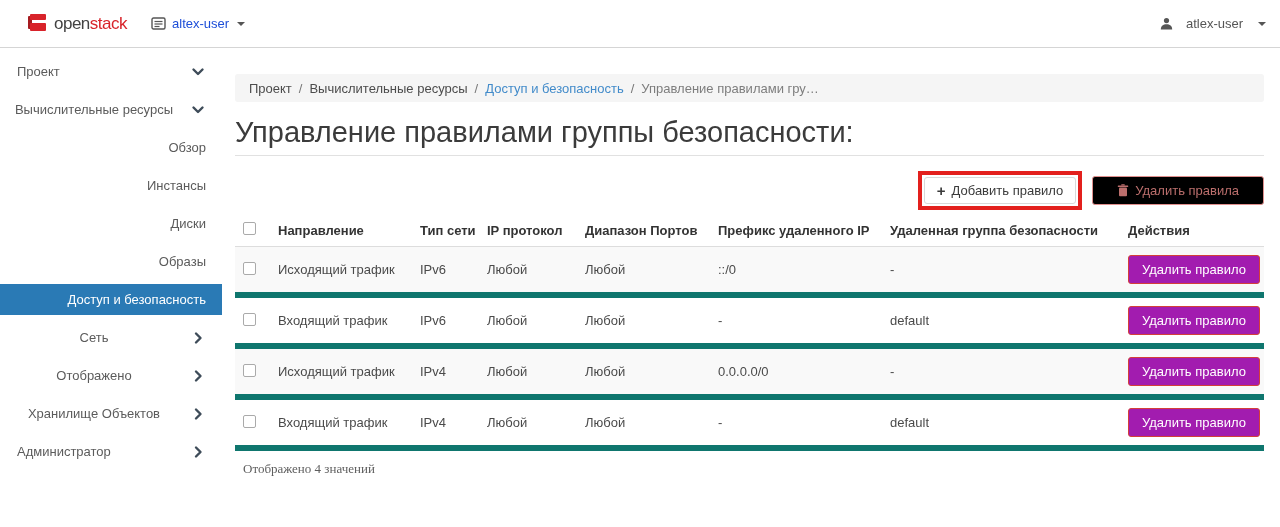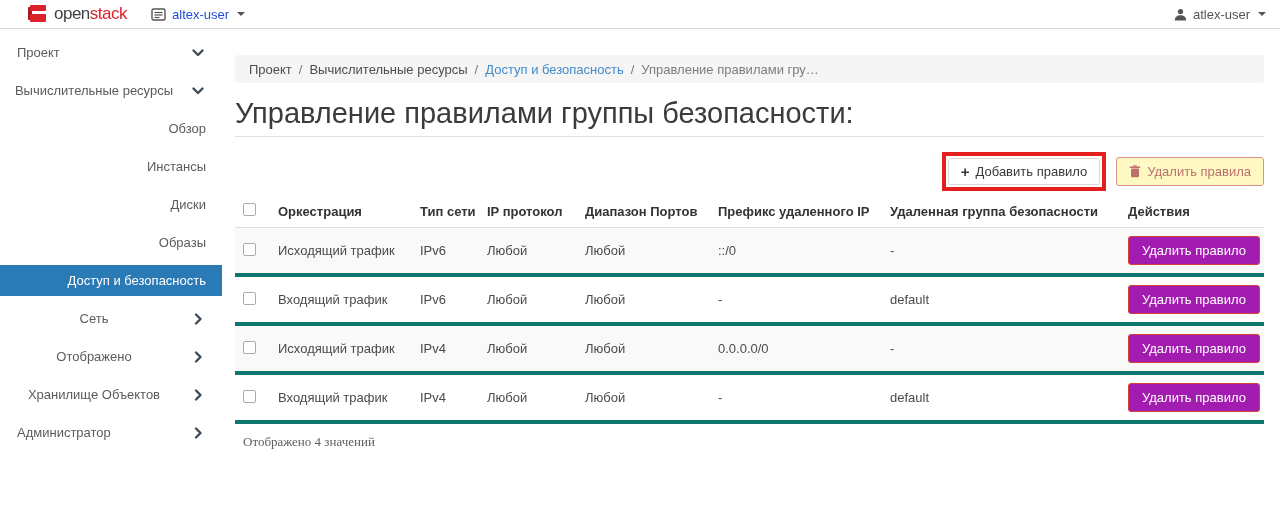--- a/index.html
+++ b/index.html
@@ -1,32 +1,32 @@
 <!DOCTYPE html>
 <html><head>
 <meta charset="utf-8">
 <style>
   * { margin:0; padding:0; box-sizing:border-box; }
   html,body { width:1280px; height:527px; background:#fff; overflow:hidden;
     font-family:"Liberation Sans","DejaVu Sans",sans-serif; }
 
   
-  .navbar { height:29px; background:#fff; border-bottom:1px solid #d5d5d5;
+  .navbar { height:48px; background:#fff; border-bottom:1px solid #d5d5d5;
     display:flex; align-items:center; padding:0 14px;text-align:right; }
   .brand { display:flex; align-items:center; gap:6px; margin-left:14px; cursor:pointer; }
   .logo-cube { width:20px; height:19px; position:relative; }
   .logo-cube .cube-top { position:absolute; left:2px; top:0; width:16px; height:6px; background:#d8232a; border-radius:1px; }
   .logo-cube .cube-bottom { position:absolute; left:2px; top:9px; width:16px; height:8px; background:#d8232a; border-radius:1px; }
   .logo-cube .cube-left { position:absolute; left:0; top:2px; width:4px; height:13px; background:#a61b20; border-radius:1px; }
   .logo-text { font-size:17px; letter-spacing:-0.5px; }
   .logo-text .t1 { color:#424242; }
   .logo-text .t2 { color:#d8232a; }
   .nav-sel { display:flex; align-items:center; gap:6px; margin-left:24px; color:#1d4ed8;
     font-size:13px; cursor:pointer; }
-  .nav-right { margin-left:auto; display:flex; align-items:center; gap:6px; color:#555;
+  .nav-right { margin-left:auto; display:flex; align-items:center; gap:13px; color:#555;
     font-size:13px; cursor:pointer; }
   .caret { width:0; height:0; border-left:4px solid transparent; border-right:4px solid transparent;
     border-top:4px solid #555; margin-left:2px; }
 
   
   .wrap { display:flex; height:492px; }
   .sidebar { width:222px; flex:0 0 222px; background:#fff; padding-top:8px; }
   .content { flex:1; padding:0 16px 0 13px; }
 
   
@@ -51,31 +51,31 @@
   .rule { border:none; border-top:1px solid #e1e1e1; margin-top:6px; }
 
   
   .toolbar { margin-top:12px; height:44px; display:flex; justify-content:flex-end;
     align-items:center; gap:10px; }
   .annot-box { border:4px solid #e3201d; padding:2px; background:#fff; }
   .btn { font-size:13px; border-radius:3px; display:inline-flex; align-items:center;
     gap:6px; cursor:pointer; font-family:inherit; }
   .btn-add { background:#fff; border:1px solid #d9d9d9; color:#3a3a3a; padding:5px 12px; }
   .btn-add .plus { font-weight:700; font-size:15px; line-height:13px; }
-  .btn-del-disabled { background:#fef9c3; border:1px solid #e08f8d; color:#bc6f6d;
-    padding:6px 12px; cursor:not-allowed; }
+  .btn-del-disabled { background:#000000; border:1px solid #e08f8d; color:#bc6f6d;
+    padding:6px 24px; cursor:not-allowed; }
 
   
   table.rules { width:100%; border-collapse:collapse; table-layout:fixed; margin-top:2px; font-size:13px; }
   .rules col.c1{width:35px}.rules col.c2{width:142px}.rules col.c3{width:67px}
   .rules col.c4{width:98px}.rules col.c5{width:133px}.rules col.c6{width:172px}
   .rules col.c7{width:238px}.rules col.c8{width:144px}
   .rules th { text-align:left; font-weight:700; color:#333; padding:8px; height:30px;
     border-bottom:1px solid #ddd; white-space:nowrap; overflow:hidden; }
-  .rules td { padding:8px 8px; height:45px; color:#4a4a4a; border-bottom:4px solid #0f766e;
+  .rules td { padding:8px 8px; height:45px; color:#4a4a4a; border-bottom:6px solid #0f766e;
     vertical-align:middle; white-space:nowrap; overflow:hidden; }
   .rules tbody tr:nth-child(odd) td { background:#f9f9f9; }
   .rules tfoot td { border-bottom:none; height:auto; padding:10px 8px 6px 8px; color:#5e5e5e;font-family:Liberation Serif, serif; }
   .cbx { width:13px; height:13px; border:1px solid #aaa; border-radius:2px; background:#fff;
     display:inline-block; cursor:pointer; }
   .btn-del-row { background:#a21caf; border:1px solid #d43f3a; color:#fff; padding:6px 13px;
     border-radius:3px; font-size:13px; cursor:pointer; white-space:nowrap; }
 
   svg { display:block; }
 </style>
@@ -219,21 +219,21 @@
           <col class="c3">
           <col class="c4">
           <col class="c5">
           <col class="c6">
           <col class="c7">
           <col class="c8">
         </colgroup>
       <thead>
         <tr>
           <th><span class="cbx"></span></th>
-          <th>Оркестрация</th>
+          <th>Направление</th>
           <th>Тип сети</th>
           <th>IP протокол</th>
           <th>Диапазон Портов</th>
           <th>Префикс удаленного IP</th>
           <th>Удаленная группа безопасности</th>
           <th>Действия</th>
         </tr>
       </thead>
       <tbody>
         <tr>

